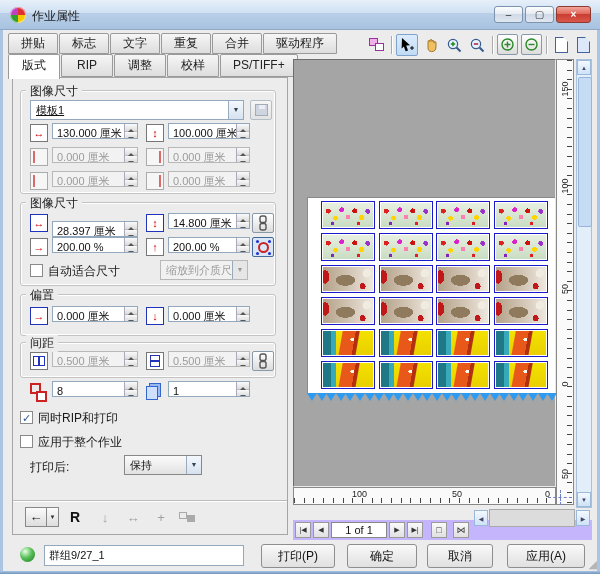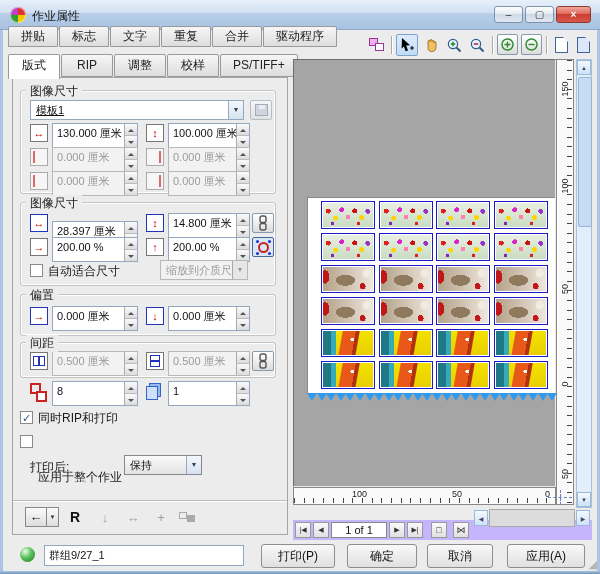--- a/index.html
+++ b/index.html
@@ -51,21 +51,21 @@
   .ic-gx::before,.ic-gx::after{content:"";position:absolute;top:3px;bottom:3px;width:4px;border:1px solid #2233bb;background:#fff;}
   .ic-gx::before{left:2px;} .ic-gx::after{right:2px;}
   .ic-gy::before,.ic-gy::after{content:"";position:absolute;left:3px;right:3px;height:4px;border:1px solid #2233bb;background:#fff;}
   .ic-gy::before{top:2px;} .ic-gy::after{bottom:2px;}
   .ic-copies{border:none;background:transparent;}
   .ic-copies::before{content:"";position:absolute;left:2px;top:1px;width:7px;height:7px;border:2px solid #cc2222;}
   .ic-copies::after{content:"";position:absolute;left:8px;top:9px;width:7px;height:7px;border:2px solid #cc2222;background:#fff;}
   .ic-pages{border:none;background:transparent;}
   .ic-pages::before{content:"";position:absolute;left:5px;top:2px;width:10px;height:12px;background:#9ab8f0;border:1px solid #3366cc;}
   .ic-pages::after{content:"";position:absolute;left:2px;top:5px;width:10px;height:12px;background:#cfe0ff;border:1px solid #3366cc;}
-  .spin{position:absolute;height:25px;border:1px solid #93a7bd;background:#fff;font-size:11px;color:#111;
+  .spin{position:absolute;height:16px;border:1px solid #93a7bd;background:#fff;font-size:11px;color:#111;
     padding:0 16px 0 4px;line-height:18px;white-space:nowrap;overflow:hidden;}
   .spin.dis{background:#f2f2f2;color:#9b9b9b;border-color:#b8b8b8;}
   .sb{position:absolute;right:0;top:0;bottom:0;width:13px;border-left:1px solid #aab;display:flex;flex-direction:column;}
   .sb i{flex:1;background:linear-gradient(#fafafa,#dcdcdc);border-bottom:1px solid #bbb;position:relative;cursor:pointer;}
   .sb i:last-child{border-bottom:none;}
   .sb i::after{content:"";position:absolute;left:3px;border:3px solid transparent;}
   .sb .su::after{top:2px;border-bottom-color:#555;}
   .sb .sd::after{top:5px;border-top-color:#555;}
   .combo{position:absolute;height:20px;border:1px solid #93a7bd;background:#fff;font-size:11px;color:#111;
     padding:0 18px 0 5px;line-height:18px;cursor:pointer;white-space:nowrap;overflow:hidden;}
@@ -157,21 +157,21 @@
 <div class="win">
 
   <div class="titlebar">
     <span class="app-ico"></span>
     <span class="wtitle">作业属性</span>
     <span class="wbtn" style="left:494px;width:29px;">–</span>
     <span class="wbtn" style="left:525px;width:29px;">▢</span>
     <span class="wbtn close" style="left:556px;width:35px;">×</span>
   </div>
 
-  <div class="tabrow" style="top:26px;">
+  <div class="tabrow" style="top:33px;">
       <div class="tab">拼贴</div>
       <div class="tab">标志</div>
       <div class="tab">文字</div>
       <div class="tab">重复</div>
       <div class="tab">合并</div>
       <div class="tab">驱动程序</div>
     </div>
   <div class="tabrow tabrow2" style="top:54px;">
       <div class="tab active">版式</div>
       <div class="tab">RIP</div>
@@ -346,21 +346,21 @@
       </span></div>
   <div class="ic ic-pages" style="left:144px;top:381px;"></div>
   <div class="spin" style="left:168px;top:381px;width:82px;"><span>1</span><span class="sb">
         <i class="su"></i>
         <i class="sd"></i>
       </span></div>
 
   <div class="cb" style="left:20px;top:411px;">✓</div>
   <div class="lab" style="left:38px;top:410px;">同时RIP和打印</div>
   <div class="cb" style="left:20px;top:435px;"></div>
-  <div class="lab" style="left:38px;top:434px;margin-top:35px;">应用于整个作业</div>
+  <div class="lab" style="left:38px;top:434px;">应用于整个作业</div>
   <div class="lab" style="left:30px;top:459px;">打印后:</div>
   <div class="combo btnstyle" style="left:124px;top:455px;width:78px;"><span>保持</span><span class="ar">▼</span></div>
 
   <div class="panelsep" style="left:13px;top:500px;width:274px;"></div>
   <div class="split" style="left:25px;top:507px;">
     <span class="a">←</span>
       <span class="d">▼</span>
   </div>
   <div class="rbtn" style="left:70px;top:509px;">R</div>
   <div class="gi" style="left:94px;top:507px;">↓</div>

